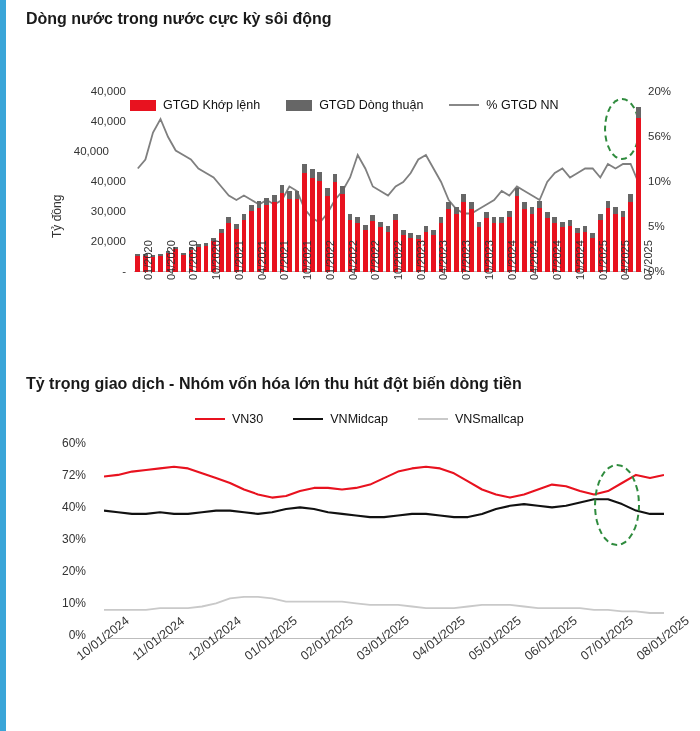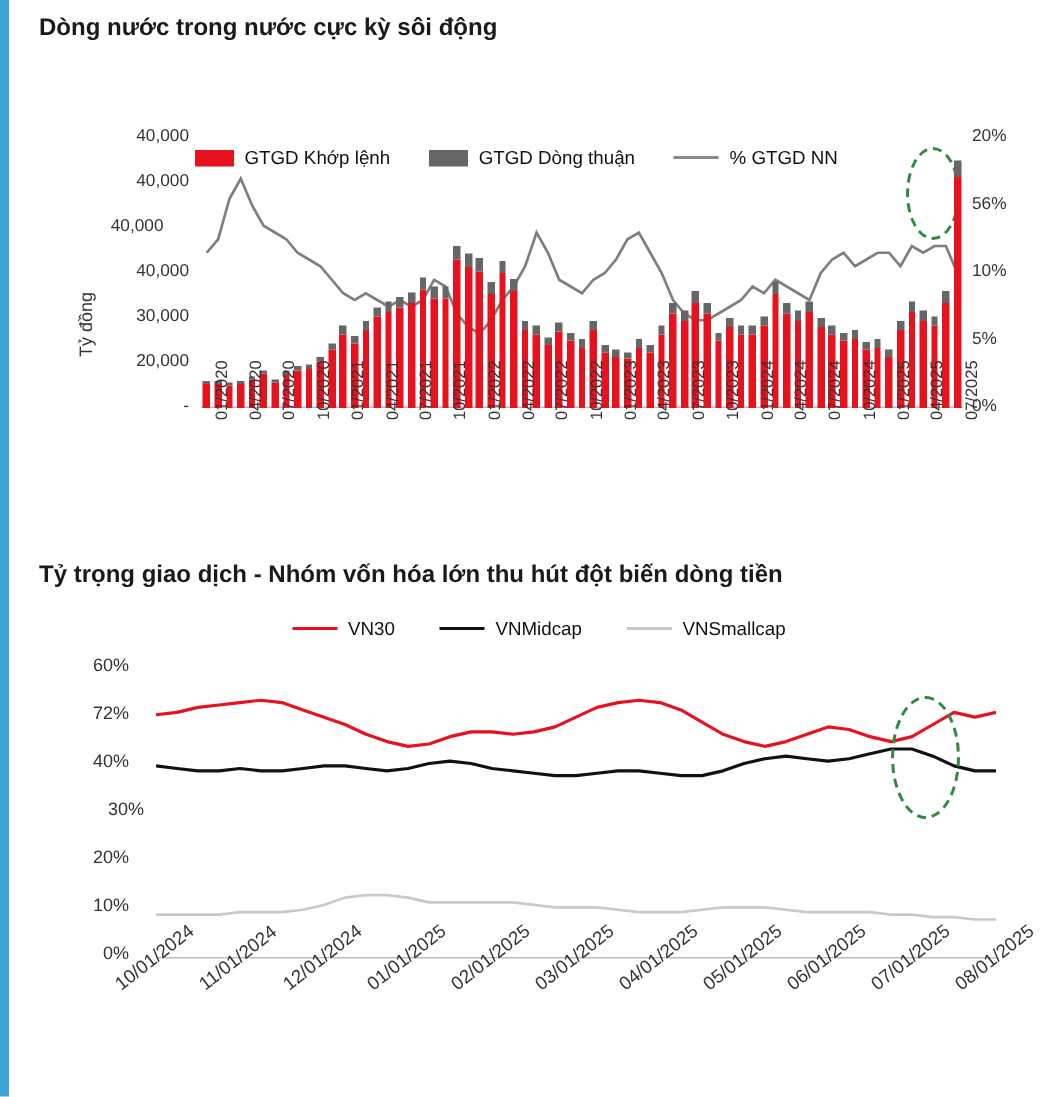--- a/index.html
+++ b/index.html
@@ -281,21 +281,21 @@
   <div class="item">
     <span class="lineswatch" style="border-top-color:#c9c9c9"></span>
     <span>VNSmallcap</span>
   </div>
 </div>
 
 <div id="chart2">
   <div class="ylab2" style="left:10px;top:-4px;">60%</div>
   <div class="ylab2" style="left:10px;top:28px;">72%</div>
   <div class="ylab2" style="left:10px;top:60px;">40%</div>
-  <div class="ylab2" style="left:20px;top:92px;">30%</div>
+  <div class="ylab2" style="left:10px;top:92px;">30%</div>
   <div class="ylab2" style="left:10px;top:124px;">20%</div>
   <div class="ylab2" style="left:10px;top:156px;">10%</div>
   <div class="ylab2" style="left:10px;top:188px;">0%</div>
 
   <div class="c2-plot">
     <div class="axis-line" style="left:0;bottom:0;width:560px;height:1px;"></div>
     <svg id="c2svg" width="560" height="195" style="position:absolute;left:0;top:0;">
         <path d="M0.0,32.5 L14.0,30.9 L28.0,27.6 L42.0,26.0 L56.0,24.4 L70.0,22.8 L84.0,24.4 L98.0,29.3 L112.0,34.1 L126.0,39.0 L140.0,45.5 L154.0,50.4 L168.0,53.6 L182.0,52.0 L196.0,47.1 L210.0,43.9 L224.0,43.9 L238.0,45.5 L252.0,43.9 L266.0,40.6 L280.0,34.1 L294.0,27.6 L308.0,24.4 L322.0,22.8 L336.0,24.4 L350.0,29.3 L364.0,37.4 L378.0,45.5 L392.0,50.4 L406.0,53.6 L420.0,50.4 L434.0,45.5 L448.0,40.6 L462.0,42.3 L476.0,47.1 L490.0,50.4 L504.0,47.1 L518.0,39.0 L532.0,30.9 L546.0,34.1 L560.0,30.9 " fill="none" stroke="#e8121f" stroke-width="2.1" stroke-linejoin="round"></path>
         <path d="M0.0,66.6 L14.0,68.3 L28.0,69.9 L42.0,69.9 L56.0,68.3 L70.0,69.9 L84.0,69.9 L98.0,68.3 L112.0,66.6 L126.0,66.6 L140.0,68.3 L154.0,69.9 L168.0,68.3 L182.0,65.0 L196.0,63.4 L210.0,65.0 L224.0,68.3 L238.0,69.9 L252.0,71.5 L266.0,73.1 L280.0,73.1 L294.0,71.5 L308.0,69.9 L322.0,69.9 L336.0,71.5 L350.0,73.1 L364.0,73.1 L378.0,69.9 L392.0,65.0 L406.0,61.8 L420.0,60.1 L434.0,61.8 L448.0,63.4 L462.0,61.8 L476.0,58.5 L490.0,55.3 L504.0,55.3 L518.0,60.1 L532.0,66.6 L546.0,69.9 L560.0,69.9 " fill="none" stroke="#111111" stroke-width="2.1" stroke-linejoin="round"></path>
         <path d="M0.0,165.8 L14.0,165.8 L28.0,165.8 L42.0,165.8 L56.0,164.1 L70.0,164.1 L84.0,164.1 L98.0,162.5 L112.0,159.3 L126.0,154.4 L140.0,152.8 L154.0,152.8 L168.0,154.4 L182.0,157.6 L196.0,157.6 L210.0,157.6 L224.0,157.6 L238.0,157.6 L252.0,159.3 L266.0,160.9 L280.0,160.9 L294.0,160.9 L308.0,162.5 L322.0,164.1 L336.0,164.1 L350.0,164.1 L364.0,162.5 L378.0,160.9 L392.0,160.9 L406.0,160.9 L420.0,162.5 L434.0,164.1 L448.0,164.1 L462.0,164.1 L476.0,164.1 L490.0,165.8 L504.0,165.8 L518.0,167.4 L532.0,167.4 L546.0,169.0 L560.0,169.0 " fill="none" stroke="#c9c9c9" stroke-width="1.8" stroke-linejoin="round"></path>

